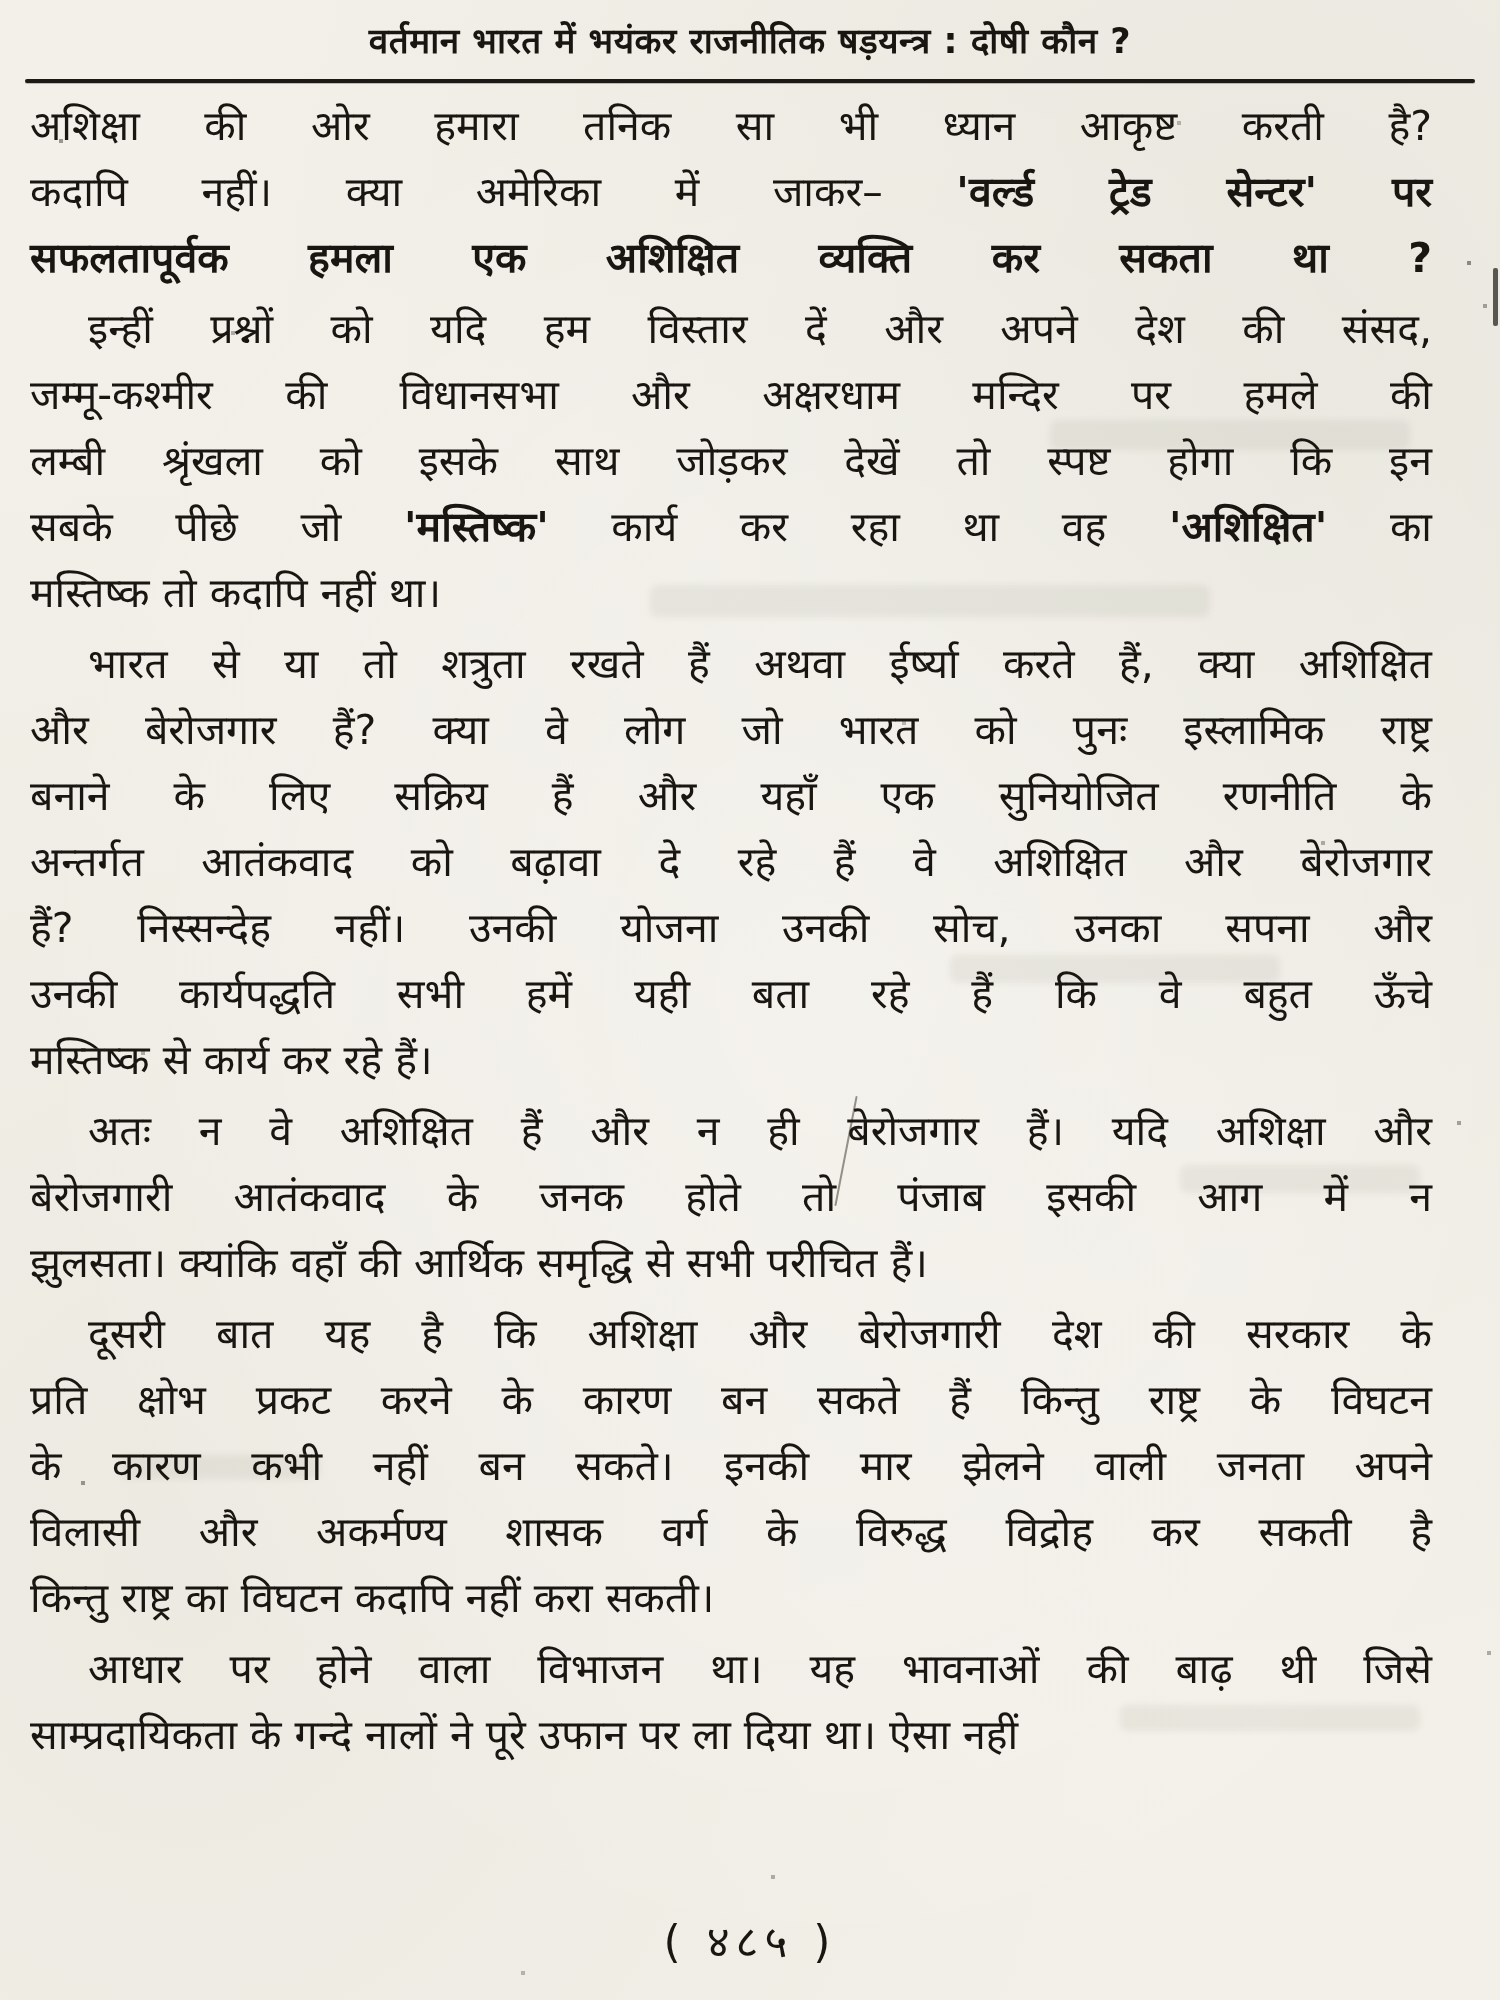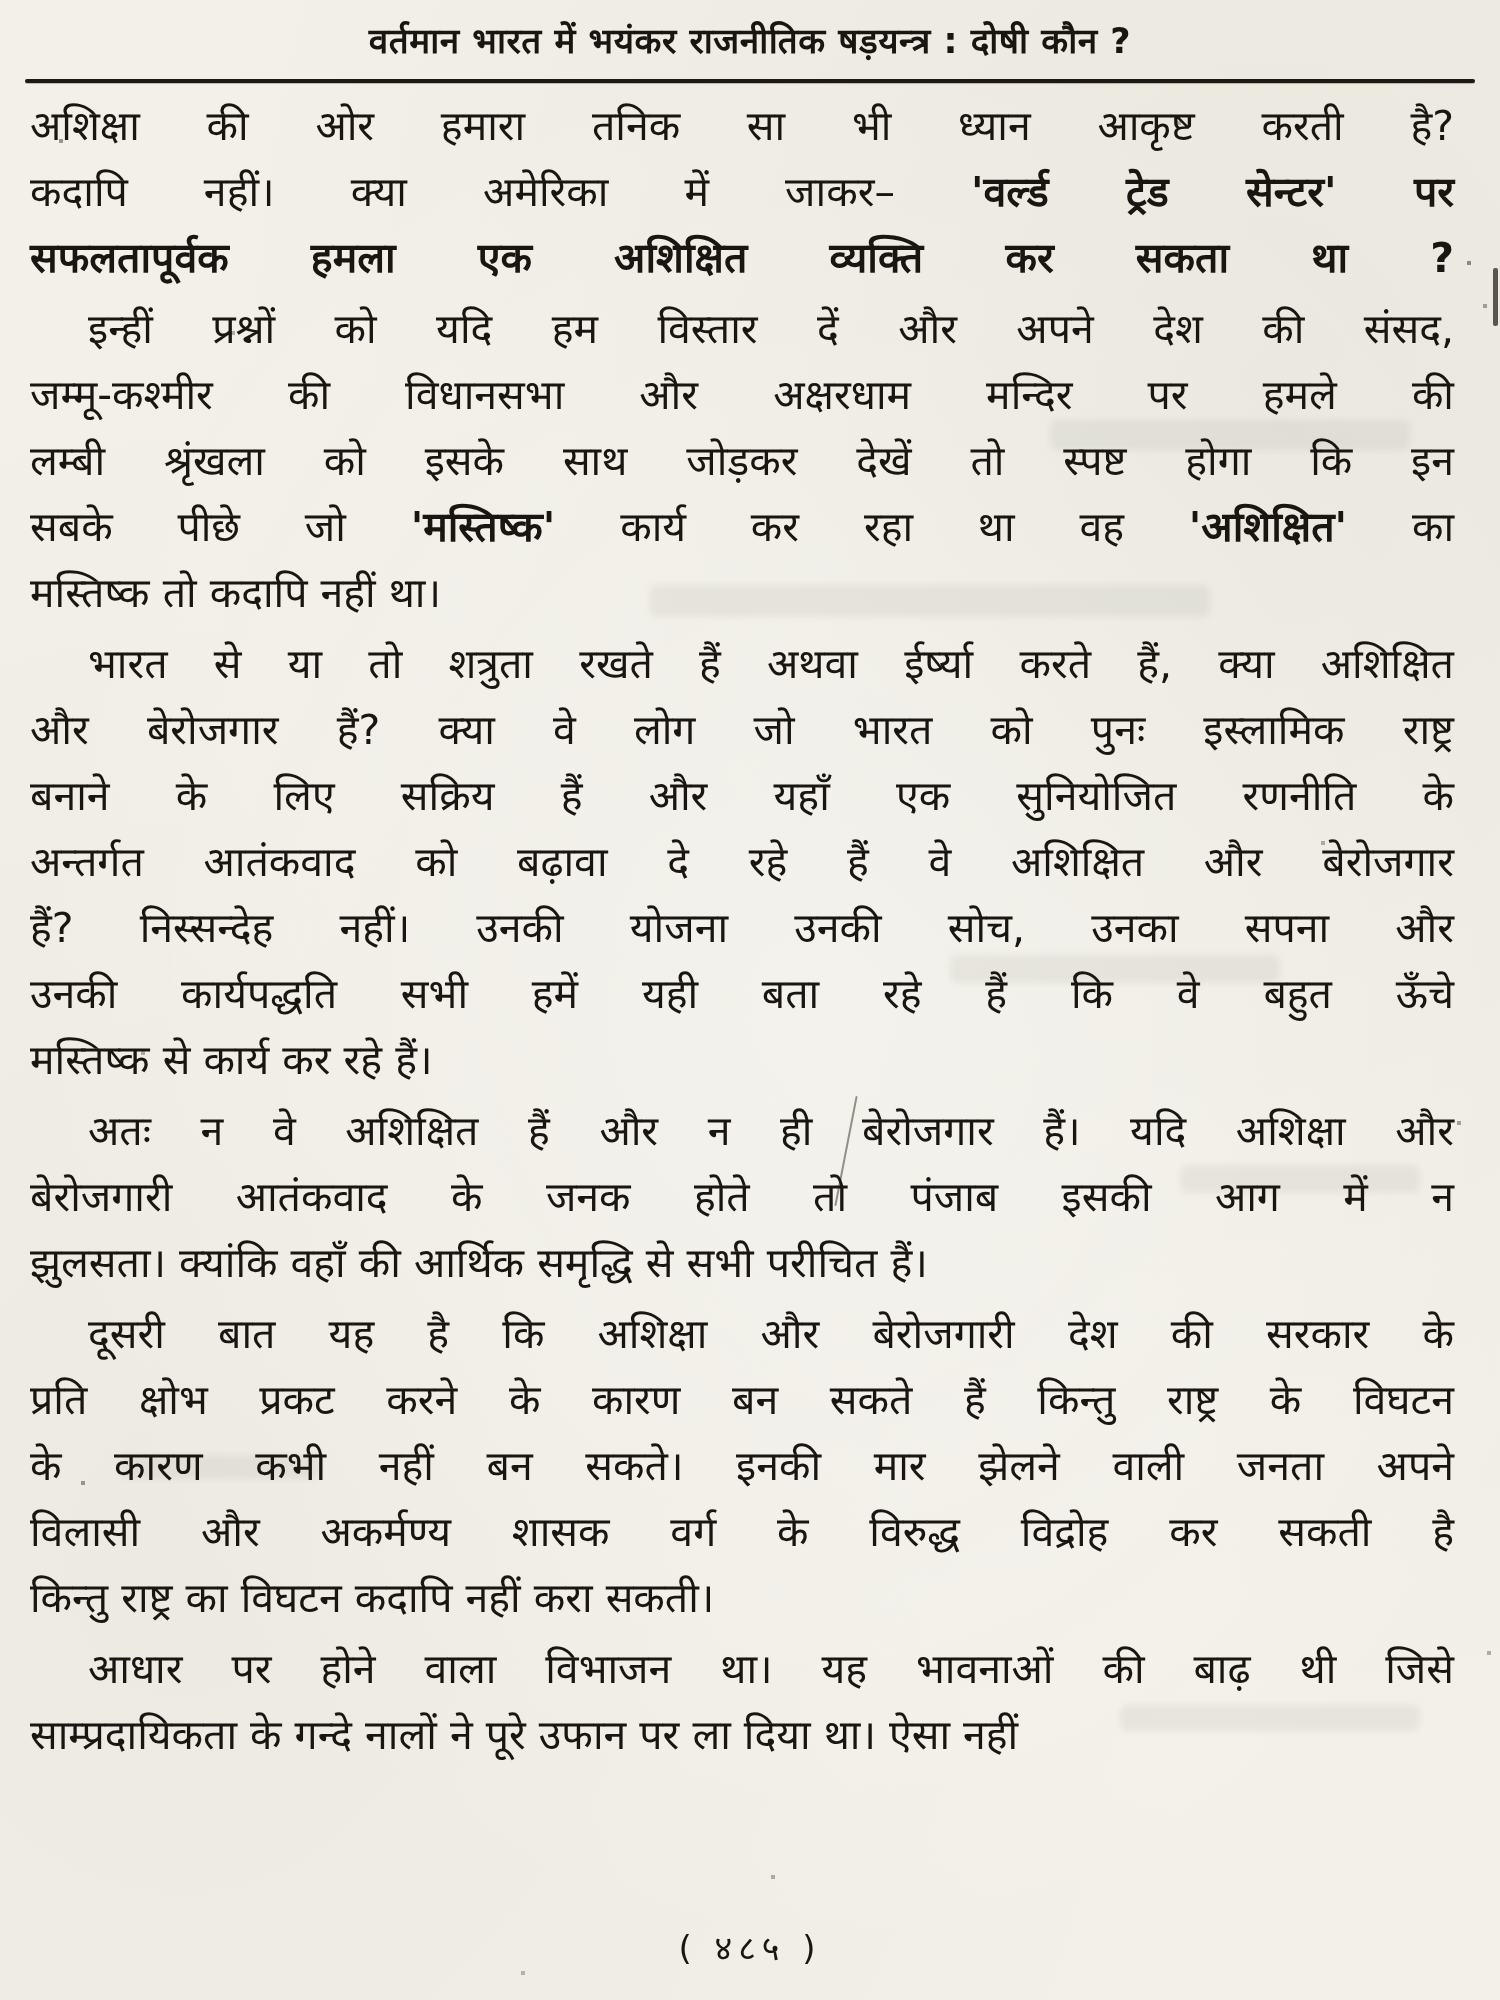--- a/index.html
+++ b/index.html
@@ -27,39 +27,39 @@
   .header-rule{
     height:4px;
     margin:16px 25px 0 25px;
     background:#1d1a16;
     border-radius:2px;
     box-shadow:0 1px 0 rgba(29,26,22,0.25);
   }
   .page-body{
     position:relative;
     z-index:2;
-    padding:10px 46px 0 30px;
+    padding:10px 68px 0 30px;
   }
   .para{margin:0 0 5px 0;}
   .para.indent .line:first-child{text-indent:58px;}
   .line{
     font-size:41px;
     line-height:66px;
     text-align:justify;
     text-align-last:justify;
     text-justify:inter-word;
     white-space:normal;
   }
   .line.no-just{text-align-last:left;}
   .bold{font-weight:700;}
   .page-footer{
     position:absolute;
     left:0;right:0;bottom:30px;
     text-align:center;
-    font-size:34px;
+    font-size:44px;
     letter-spacing:6px;
     z-index:2;
   }
   
   .ghost{
     position:absolute;
     border-radius:8px;
     background:rgba(125,128,112,0.10);
     filter:blur(3px);
     z-index:1;

